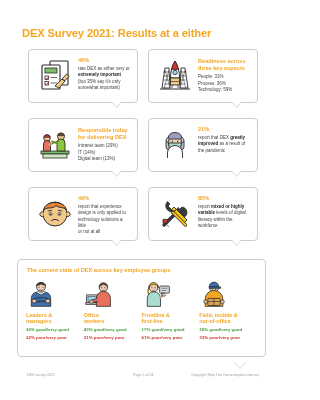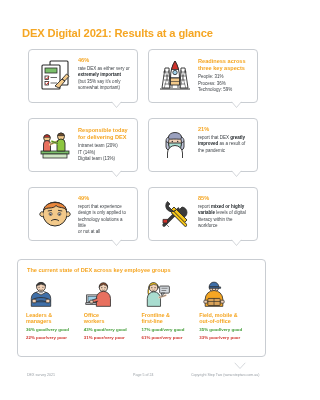--- a/index.html
+++ b/index.html
@@ -147,21 +147,21 @@
   .f-left{position:absolute;left:27px;top:0}
   .f-mid{position:absolute;left:133px;top:0}
   .f-right{position:absolute;left:191px;top:0}
   svg{overflow:visible}
 </style>
 </head>
 <body>
 
 <div class="page">
 
-  <div class="page-title">DEX Digital 2021: Results at a glance</div>
+  <div class="page-title">DEX Survey 2021: Results at a either</div>
 
   <div class="card" style="left:28px;top:49px;width:110px;height:54px;">
     <div class="card-ico">
       <svg width="36" height="36" viewBox="0 0 36 36">
         <rect x="13" y="3" width="18" height="24" rx="1" fill="#fff" stroke="#2b2b2b" stroke-width="1.1"></rect>
         <rect x="5" y="7" width="18" height="24" rx="1" fill="#fff" stroke="#2b2b2b" stroke-width="1.1"></rect>
         <rect x="8" y="10" width="12" height="5" fill="#7bbf6a" stroke="#2b2b2b" stroke-width="0.8"></rect>
         <rect x="8" y="18" width="3.5" height="3.5" fill="#fff" stroke="#2b2b2b" stroke-width="0.8"></rect>
         <rect x="8" y="23.5" width="3.5" height="3.5" fill="#fff" stroke="#2b2b2b" stroke-width="0.8"></rect>
         <path d="M8.4 19.8 l1.2 1.3 l2.4 -2.8" stroke="#D0322B" stroke-width="1" fill="none"></path>

